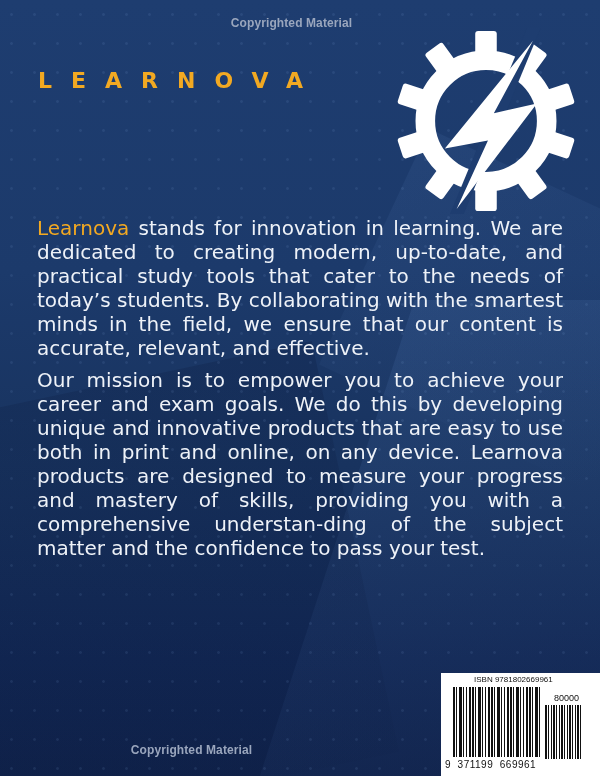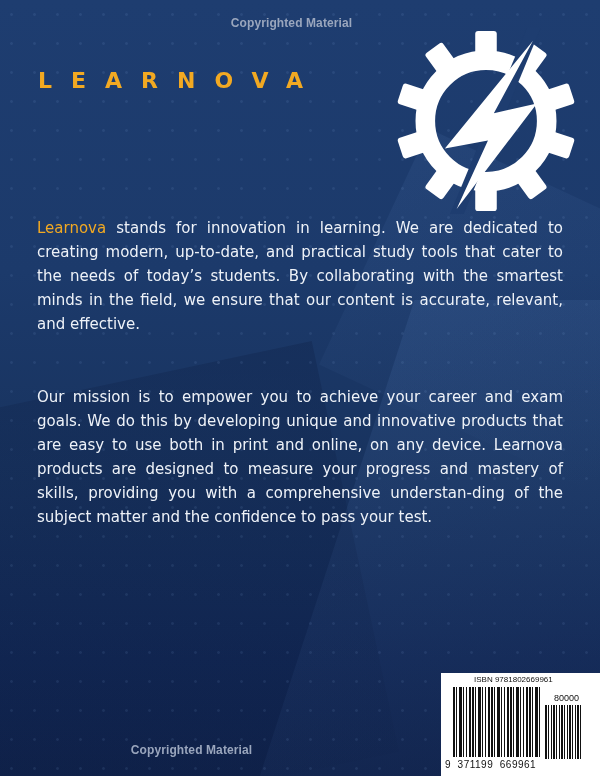--- a/index.html
+++ b/index.html
@@ -49,25 +49,25 @@
     .logo {
       position: absolute; left: 388px; top: 28px; width: 196px; height: 186px;
     }
     .heading {
       position: absolute; left: 38px; top: 160px;
       font-family: "DejaVu Sans", sans-serif; font-style: italic; font-weight: 300;
       font-size: 40px; color: #ffffff; letter-spacing: 0.5px;
     }
     .body-text {
       position: absolute; left: 37px; width: 526px;
-      font-family: "DejaVu Sans", sans-serif; font-size: 15px; line-height: 24px;
+      font-family: "DejaVu Sans", sans-serif; font-size: 20px; line-height: 24px;
       color: #eef2f8; text-align: justify; hyphens: manual;
     }
     .p1 { top: 216px; }
-    .p2 { top: 385px; }
+    .p2 { top: 368px; }
     .accent { color: #f2a922; }
     .barcode-box {
       position: absolute; left: 441px; top: 673px; width: 159px; height: 103px;
       background: #ffffff;
     }
     .isbn-label {
       position: absolute; left: 9px; top: 2px;
       font-family: "Liberation Sans", sans-serif; font-size: 8px; color: #111; padding-left: 24px;
     }
     .bars-main {

